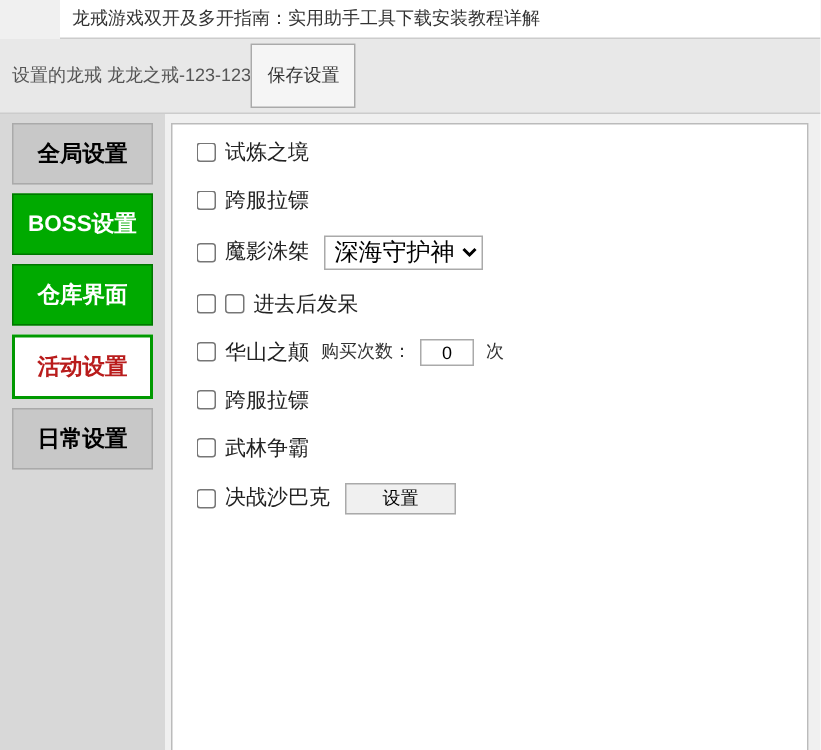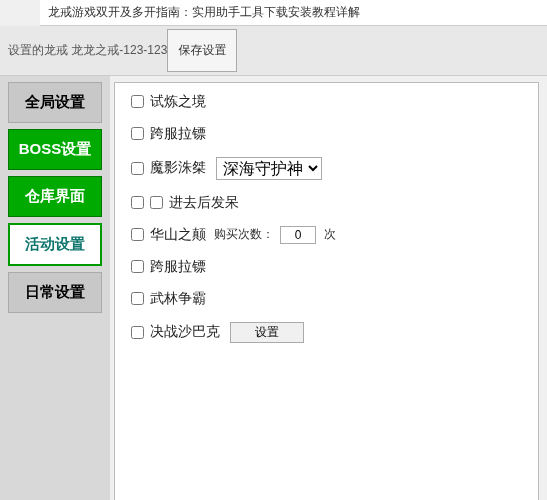--- a/index.html
+++ b/index.html
@@ -80,21 +80,21 @@
       border: 1px solid #aaa;
     }
     .sidebar-btn.green {
       background: #00aa00;
       color: #fff;
       border: 1px solid #007700;
     }
     .sidebar-btn.active {
       background: #fff;
       border: 2px solid #009900;
-      color: #0f766e;
+      color: #b91c1c;
     }
 
     
     .content-area {
       flex: 1;
       background: #fff;
       border: 1px solid #bbb;
       margin: 6px 8px 6px 4px;
       padding: 10px 16px;
       overflow-y: auto;

